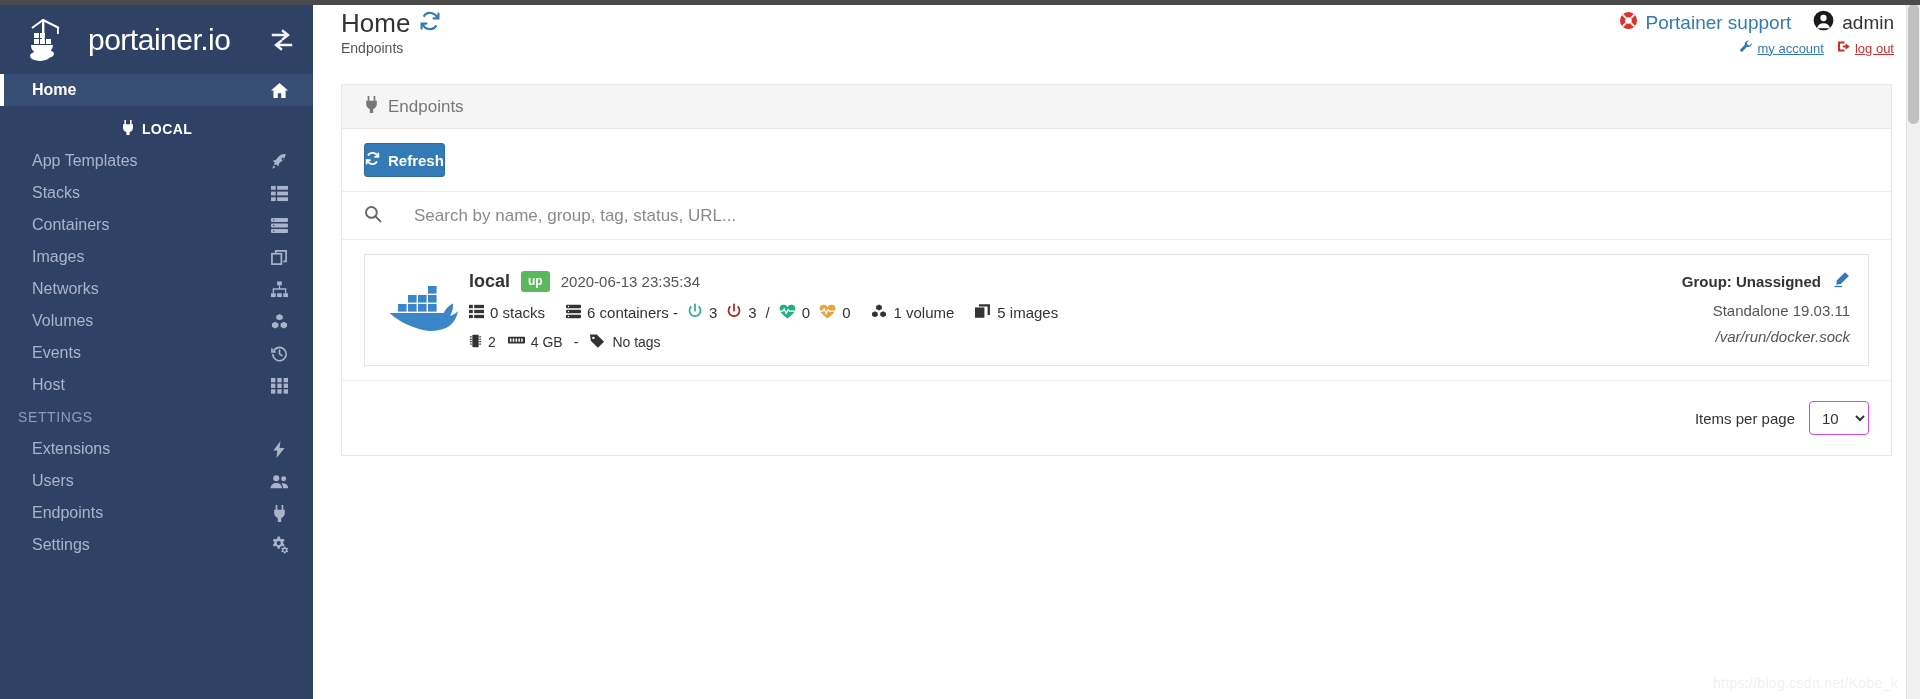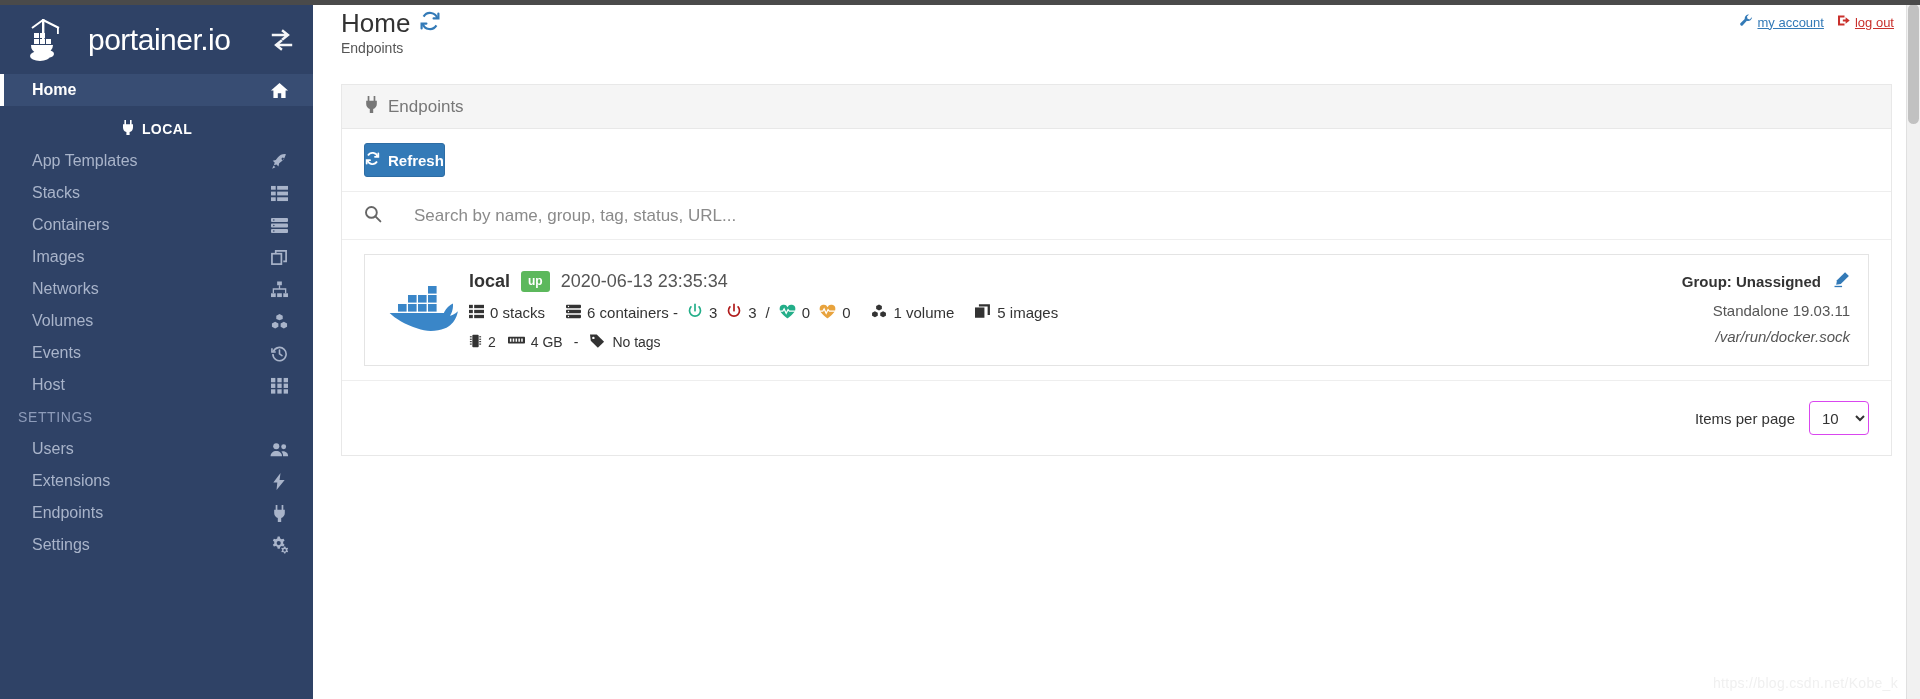--- a/index.html
+++ b/index.html
@@ -151,21 +151,21 @@
   .ep-body { flex: 1 1 auto; padding-left: 6px; padding-top: 2px; }
   .ep-right { text-align: right; padding-top: 2px; min-width: 260px; }
 
   .ep-l1 { display: flex; align-items: center; gap: 11px; }
   .ep-name { font-size: 18px; font-weight: bold; color: #333333; }
   .badge-up {
     background: #5cb85c; color: #ffffff;
     font-size: 12px; font-weight: bold;
     border-radius: 3px; padding: 4px 7px; line-height: 13px;
   }
-  .ep-date { font-size: 18px; color: #555555; }
+  .ep-date { font-size: 15px; color: #555555; }
 
   .ep-l2 {
     display: flex; align-items: center; gap: 9px;
     margin-top: 11px; font-size: 15px; color: #333333;
   }
   .stat { display: flex; align-items: center; gap: 6px; }
   .gap-lg { margin-left: 12px; }
   .ep-l3 {
     display: flex; align-items: center; gap: 6px;
     margin-top: 11px; font-size: 14px; color: #333333;
@@ -353,36 +353,36 @@
             <rect x="13.4" y="13" width="4.6" height="4.6"></rect>
           </svg>
       </span>
     </div>
 
     <div class="nav-section settings-head">
       <span>SETTINGS</span>
     </div>
 
     <div class="nav-item">
+      <span class="nav-label">Extensions</span>
+      <span class="nav-ic">
+        <svg width="16" height="17" viewBox="0 0 12 18" fill="#a9b4ca">
+            <path d="M7.6 0 0 10h4.2L3.4 18 12 7.4H6.6z"></path>
+          </svg>
+      </span>
+    </div>
+
+    <div class="nav-item">
       <span class="nav-label">Users</span>
       <span class="nav-ic">
         <svg width="19" height="17" viewBox="0 0 20 16" fill="#a9b4ca">
             <circle cx="6.6" cy="4.6" r="3.2"></circle>
             <circle cx="14.4" cy="5.2" r="2.6"></circle>
             <path d="M.6 15c0-3.3 2.7-5.4 6-5.4s6 2.1 6 5.4z"></path>
             <path d="M13.4 9.8c3 0 5.6 1.8 5.6 4.6v.6h-5.2c0-2-.6-3.7-1.8-4.9a6 6 0 0 1 1.4-.3z"></path>
-          </svg>
-      </span>
-    </div>
-
-    <div class="nav-item">
-      <span class="nav-label">Extensions</span>
-      <span class="nav-ic">
-        <svg width="16" height="17" viewBox="0 0 12 18" fill="#a9b4ca">
-            <path d="M7.6 0 0 10h4.2L3.4 18 12 7.4H6.6z"></path>
           </svg>
       </span>
     </div>
 
     <div class="nav-item">
       <span class="nav-label">Endpoints</span>
       <span class="nav-ic">
         <svg width="15" height="17" viewBox="0 0 14 16" fill="#a9b4ca">
             <path d="M3.4 0v4.4H2v3.2a5 5 0 0 0 3.4 4.6V16h3.2v-3.8a5 5 0 0 0 3.4-4.6V4.4h-1.4V0h-1.6v4.4H5V0z"></path>
           </svg>
@@ -411,20 +411,44 @@
             <path d="M18.4 8.4A7.6 7.6 0 0 0 4.6 6.6"></path>
               <path d="M3.6 13.6a7.6 7.6 0 0 0 13.8 1.8"></path>
             <path d="M19.4 3.6v4.8h-4.8" stroke-linecap="round"></path>
               <path d="M2.6 18.4v-4.8h4.8" stroke-linecap="round"></path>
           </svg>
         </span>
       </div>
       <div class="page-sub">Endpoints</div>
 
       <div class="top-right">
+        <div class="tr-line1">
+          <a class="support-link">
+            <span>
+              <svg width="19" height="19" viewBox="0 0 20 20">
+                  <circle cx="10" cy="10" r="9" fill="#d9342b"></circle>
+                  <circle cx="10" cy="10" r="3.4" fill="#fff"></circle>
+                  <g stroke="#fff" stroke-width="2">
+                    <path d="M3.8 3.8l3.6 3.6M16.2 3.8l-3.6 3.6M3.8 16.2l3.6-3.6M16.2 16.2l-3.6-3.6"></path>
+                  </g>
+                </svg>
+            </span>
+            <span>Portainer support</span>
+          </a>
+          <div class="admin-box">
+            <span>
+              <svg width="21" height="21" viewBox="0 0 20 20">
+                  <circle cx="10" cy="10" r="9.4" fill="#1b1b1b"></circle>
+                  <circle cx="10" cy="7.6" r="3" fill="#fff"></circle>
+                  <path d="M3.8 17.4a6.4 6.4 0 0 1 12.4 0z" fill="#fff"></path>
+                </svg>
+            </span>
+            <span>admin</span>
+          </div>
+        </div>
         <div class="tr-line2">
           <a class="mini-link acct">
             <span>
               <svg width="13" height="13" viewBox="0 0 14 14" fill="#337ab7">
                   <path d="M13 3.2a4.2 4.2 0 0 1-5.6 4L3 12a1.6 1.6 0 0 1-2.3-2.3L5.1 5.3A4.2 4.2 0 0 1 9.7.6L7.5 2.8l.6 2.4 2.4.6z"></path>
                 </svg>
             </span>
             <span>my account</span>
           </a>
           <a class="mini-link out">

